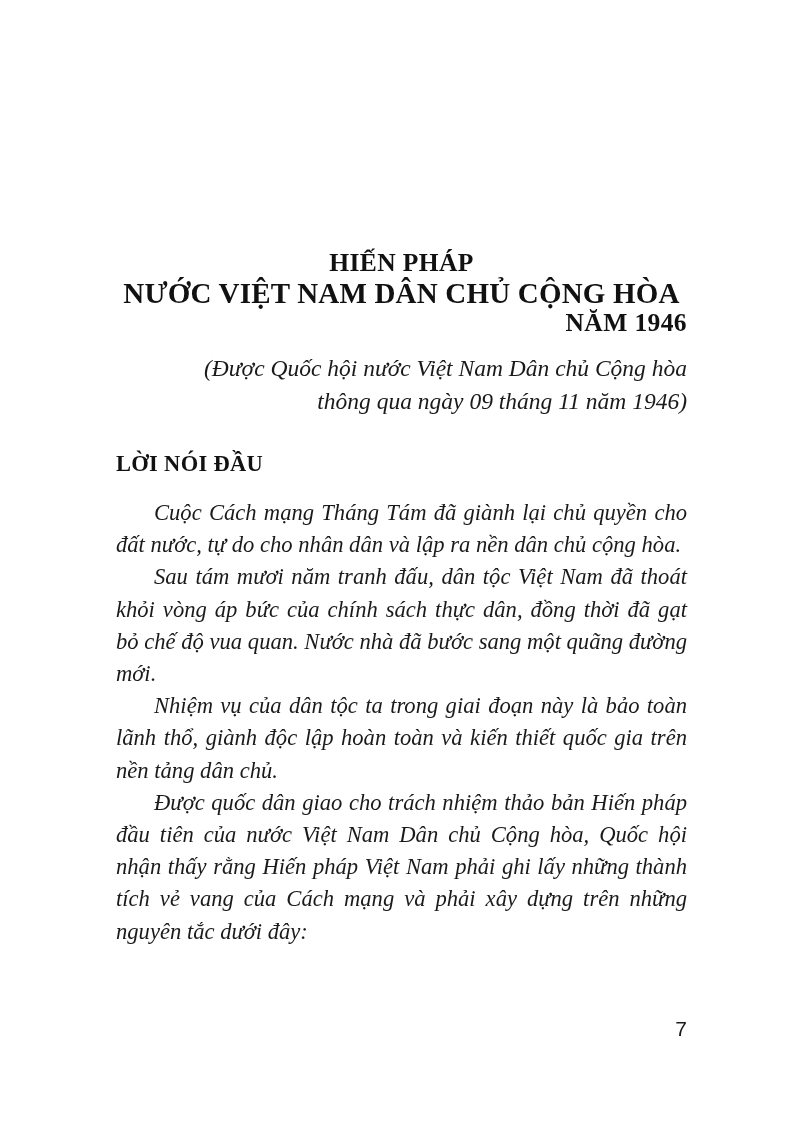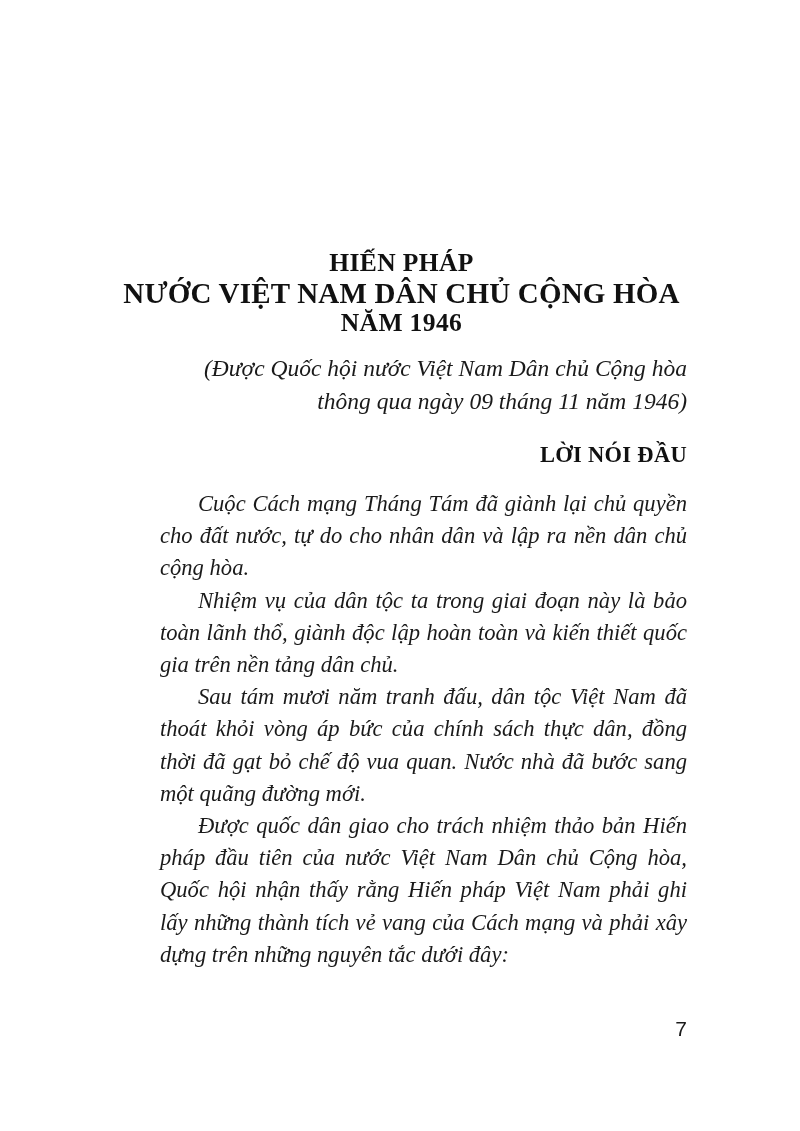--- a/index.html
+++ b/index.html
@@ -33,48 +33,47 @@
   .title-line {
     font-weight: bold;
     font-size: 25.5px;
     line-height: 30px;
     letter-spacing: 0.4px;
     color: #111111;
     white-space: nowrap;
   }
   .title-line-1 { font-size: 25.5px; }
   .title-line-2 { font-size: 29px; letter-spacing: 0.2px; }
-  .title-line-3 { font-size: 25.5px; }
+  .title-line-3 { font-size: 25.5px; text-align: right; }
 
   
   .subtitle {
     margin-top: 14px;
     text-align: center;
     font-style: italic;
     font-size: 23.5px;
     line-height: 33px;
     color: #1a1a1a;
   }
   .subtitle-line { display: block; white-space: nowrap; text-align: right; }
 
   
   .section-heading {
-    margin-top: 23px;
-    text-align: right;
+    margin-top: 32px;
+    text-align: left;
     font-weight: bold;
     font-size: 22.5px;
     line-height: 28px;
     letter-spacing: 0.3px;
     color: #111111;
   }
 
   
   .body-text {
     margin-top: 19px;
-    margin-left: 44px;
   }
   .para {
     margin: 0;
     font-style: italic;
     font-size: 22.6px;
     line-height: 32.2px;
     text-align: justify;
     text-justify: inter-word;
     text-indent: 38px;
     color: #1a1a1a;
@@ -109,21 +108,21 @@
 
     <div class="subtitle">
       <span class="subtitle-line">(Được Quốc hội nước Việt Nam Dân chủ Cộng hòa</span>
       <span class="subtitle-line">thông qua ngày 09 tháng 11 năm 1946)</span>
     </div>
 
     <div class="section-heading">LỜI NÓI ĐẦU</div>
 
     <div class="body-text">
       <p class="para">Cuộc Cách mạng Tháng Tám đã giành lại chủ quyền cho đất nước, tự do cho nhân dân và lập ra nền dân chủ cộng hòa.</p>
+      <p class="para">Sau tám mươi năm tranh đấu, dân tộc Việt Nam đã thoát khỏi vòng áp bức của chính sách thực dân, đồng thời đã gạt bỏ chế độ vua quan. Nước nhà đã bước sang một quãng đường mới.</p>
       <p class="para">Nhiệm vụ của dân tộc ta trong giai đoạn này là bảo toàn lãnh thổ, giành độc lập hoàn toàn và kiến thiết quốc gia trên nền tảng dân chủ.</p>
-      <p class="para">Sau tám mươi năm tranh đấu, dân tộc Việt Nam đã thoát khỏi vòng áp bức của chính sách thực dân, đồng thời đã gạt bỏ chế độ vua quan. Nước nhà đã bước sang một quãng đường mới.</p>
       <p class="para">Được quốc dân giao cho trách nhiệm thảo bản Hiến pháp đầu tiên của nước Việt Nam Dân chủ Cộng hòa, Quốc hội nhận thấy rằng Hiến pháp Việt Nam phải ghi lấy những thành tích vẻ vang của Cách mạng và phải xây dựng trên những nguyên tắc dưới đây:</p>
     </div>
 
     <div class="page-number">7</div>
 
   </div>
 </div>
 
 </body></html>

